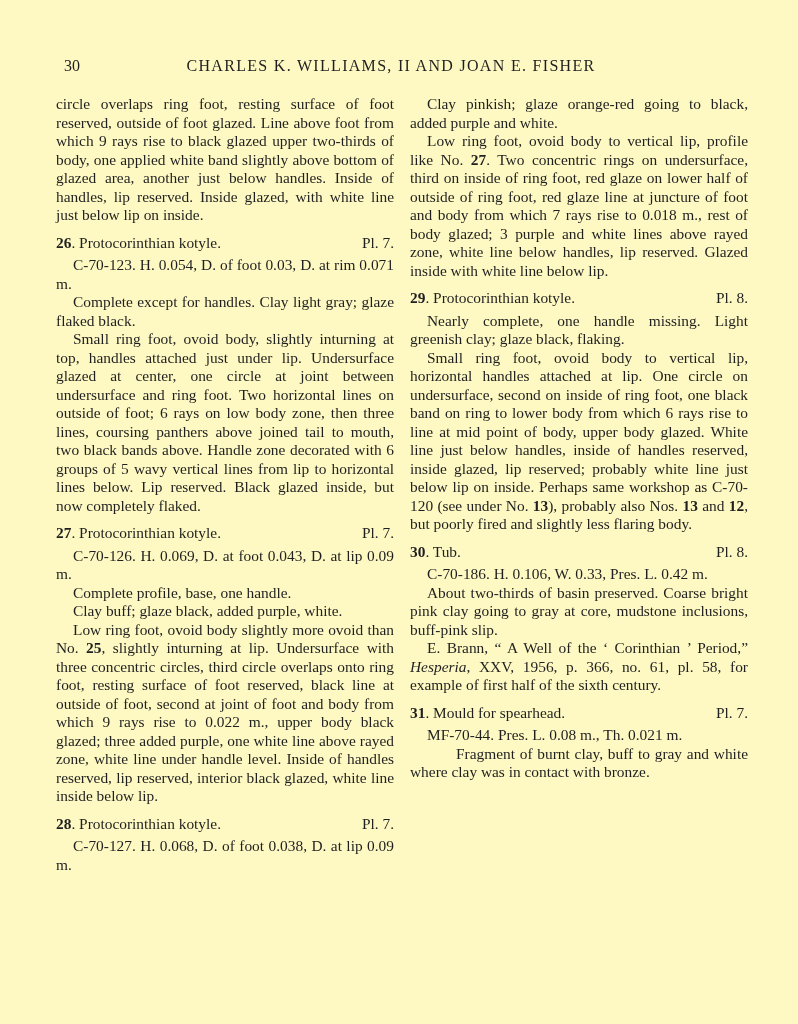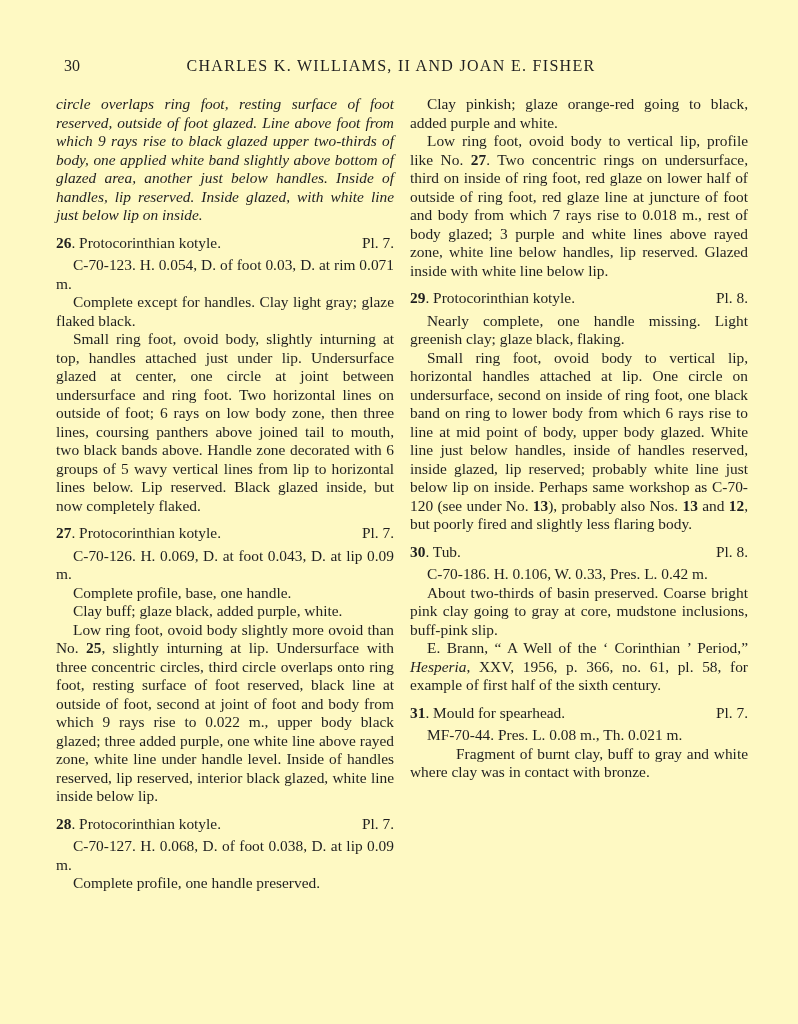--- a/index.html
+++ b/index.html
@@ -27,21 +27,21 @@
 
   .col {
     position: absolute; top: 95px; width: 338px;
     font-size: 15.4px; line-height: 18.5px;
     text-align: justify;
   }
   .col-left  { left: 56px; }
   .col-right { left: 410px; }
 
   .p { margin: 0; text-indent: 17px; }
-  .p-noindent { text-indent: 0; font-style: italic; }
+  .p-noindent { text-indent: 0; }
   .p-bigindent { text-indent: 46px; }
 
   .entry {
     display: flex; justify-content: space-between; align-items: baseline;
     margin: 9px 0 4px 0;
   }
   .entry .entry-label b { font-weight: 700; font-family: Liberation Serif, serif; }
   .entry .plate { white-space: nowrap; }
 
   b { font-weight: 700; }
@@ -73,21 +73,20 @@
     <p class="p">C-70-126. H. 0.069, D. at foot 0.043, D. at lip 0.09 m.</p>
     <p class="p">Complete profile, base, one handle.</p>
     <p class="p">Clay buff; glaze black, added purple, white.</p>
     <p class="p"><span>Low ring foot, ovoid body slightly more ovoid than No. </span><b>25</b><span>, slightly inturning at lip. Undersurface with three concentric circles, third circle overlaps onto ring foot, resting surface of foot reserved, black line at outside of foot, second at joint of foot and body from which 9 rays rise to 0.022 m., upper body black glazed; three added purple, one white line above rayed zone, white line under handle level. Inside of handles reserved, lip reserved, interior black glazed, white line inside below lip.</span></p>
 
     <div class="entry">
       <span class="entry-label"><b>28</b><span>. Protocorinthian kotyle.</span></span>
       <span class="plate">Pl. 7.</span>
     </div>
     <p class="p">C-70-127. H. 0.068, D. of foot 0.038, D. at lip 0.09 m.</p>
-    <p class="p">Complete profile, one handle preserved.</p>
   </div>
 
   <div class="col col-right">
     <p class="p">Clay pinkish; glaze orange-red going to black, added purple and white.</p>
     <p class="p"><span>Low ring foot, ovoid body to vertical lip, profile like No. </span><b>27</b><span>. Two concentric rings on undersurface, third on inside of ring foot, red glaze on lower half of outside of ring foot, red glaze line at juncture of foot and body from which 7 rays rise to 0.018 m., rest of body glazed; 3 purple and white lines above rayed zone, white line below handles, lip reserved. Glazed inside with white line below lip.</span></p>
 
     <div class="entry">
       <span class="entry-label"><b>29</b><span>. Protocorinthian kotyle.</span></span>
       <span class="plate">Pl. 8.</span>
     </div>

